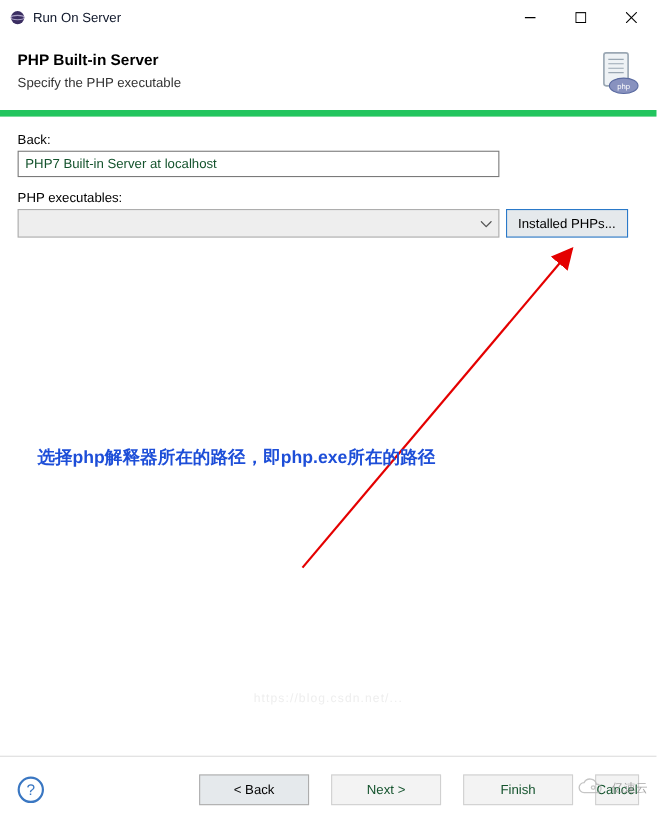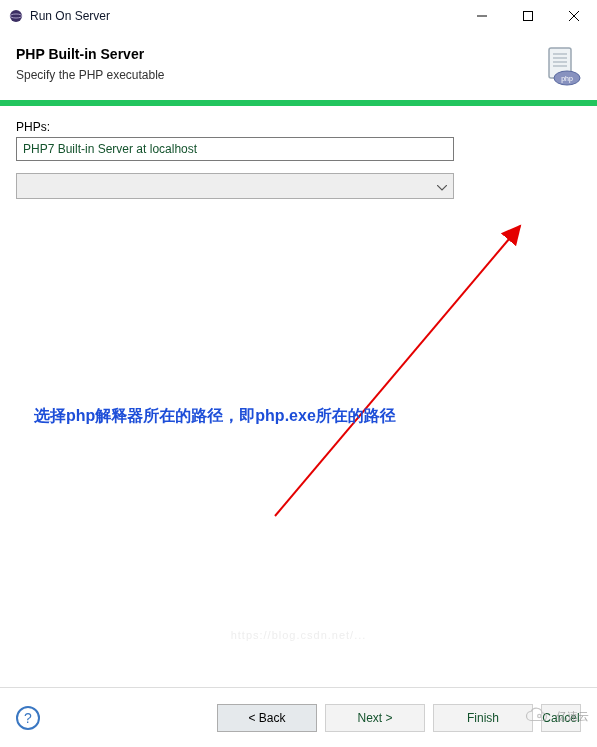--- a/index.html
+++ b/index.html
@@ -25,21 +25,21 @@
 .combo .arrow { position: absolute; right: 6px; top: 50%; transform: translateY(-50%); }
 .btn { height: 26px; border: 1px solid #2a79c9; background: #e5e9ec; font-size: 12px; color: #000; padding: 0 10px; display: inline-flex; align-items: center; justify-content: center; }
 .btn.flat { border: 1px solid #adadad; }
 .btn.disabled { color: #14532d; border-color: #d0d0d0; background: #f3f3f3; }
 
 .annotation { position: absolute; left: 34px; top: 300px; font-weight: 700; font-size: 16px; color: #1d4ed8; pointer-events: none; }
 .arrow-line { position: absolute; left: 225px; top: 110px; width: 330px; height: 310px; pointer-events: none; }
 
 .footer { position: absolute; left: 0; bottom: 0; height: 60px; width: 100%; border-top: 1px solid #ddd; display: flex; align-items: center; padding: 0 16px; justify-content: space-between; }
 .help { width: 24px; height: 24px; border-radius: 50%; border: 2px solid #3a77c2; color: #3a77c2; display: flex; align-items: center; justify-content: center; font-size: 14px; }
-.footer-btns { display: flex; gap: 8px; }
+.footer-btns { display: flex; gap: 20px; }
 .footer .btn { width: 100px; height: 28px; }
 
 .watermark { position: absolute; right: 8px; bottom: 22px; opacity: .85; font-size: 11px; color: #999; display: flex; align-items: center; gap: 4px; }
 .watermark .cloud { width: 30px; height: 18px; }
 .bg-watermark { position: absolute; left: 0; right: 0; bottom: 50px; text-align: center; font-size: 11px; color: #eee; letter-spacing: 1px; pointer-events: none; }
 </style>
 </head>
 <body>
 
 <div class="titlebar">
@@ -80,31 +80,33 @@
       <line x1="10" y1="12" x2="24" y2="12" stroke="#9aa7b3"></line>
       <line x1="10" y1="16" x2="24" y2="16" stroke="#9aa7b3"></line>
       <line x1="10" y1="20" x2="24" y2="20" stroke="#9aa7b3"></line>
       <ellipse cx="24" cy="32" rx="13" ry="7" fill="#8892bf" stroke="#5a6aa0"></ellipse>
       <text x="24" y="35" font-size="7" text-anchor="middle" fill="#fff" font-family="sans-serif">php</text>
     </svg>
   </div>
 </div>
 
 <div class="body">
-  <label class="lbl">PHPs:</label>
+  <label class="lbl">Back:</label>
   <input class="txt" type="text" value="PHP7 Built-in Server at localhost" style="">
   <div style="height:12px"></div>
+  <label class="lbl">PHP executables:</label>
   <div class="row">
     <div class="combo">
       <span class="arrow">
         <svg width="10" height="6" viewBox="0 0 10 6">
             <path d="M0 0 L5 5 L10 0" fill="none" stroke="#555" stroke-width="1.2"></path>
           </svg>
       </span>
     </div>
+    <button class="btn">Installed PHPs...</button>
   </div>
 
   
   <svg class="arrow-line" viewBox="0 0 330 310">
     <defs>
       <marker id="ah" markerWidth="12" markerHeight="12" refX="9" refY="5" orient="auto">
         <path d="M0,0 L10,5 L0,10 Z" fill="#e40000"></path>
       </marker>
     </defs>
     <line x1="50" y1="300" x2="295" y2="10" stroke="#e40000" stroke-width="2" marker-end="url(#ah)"></line>

